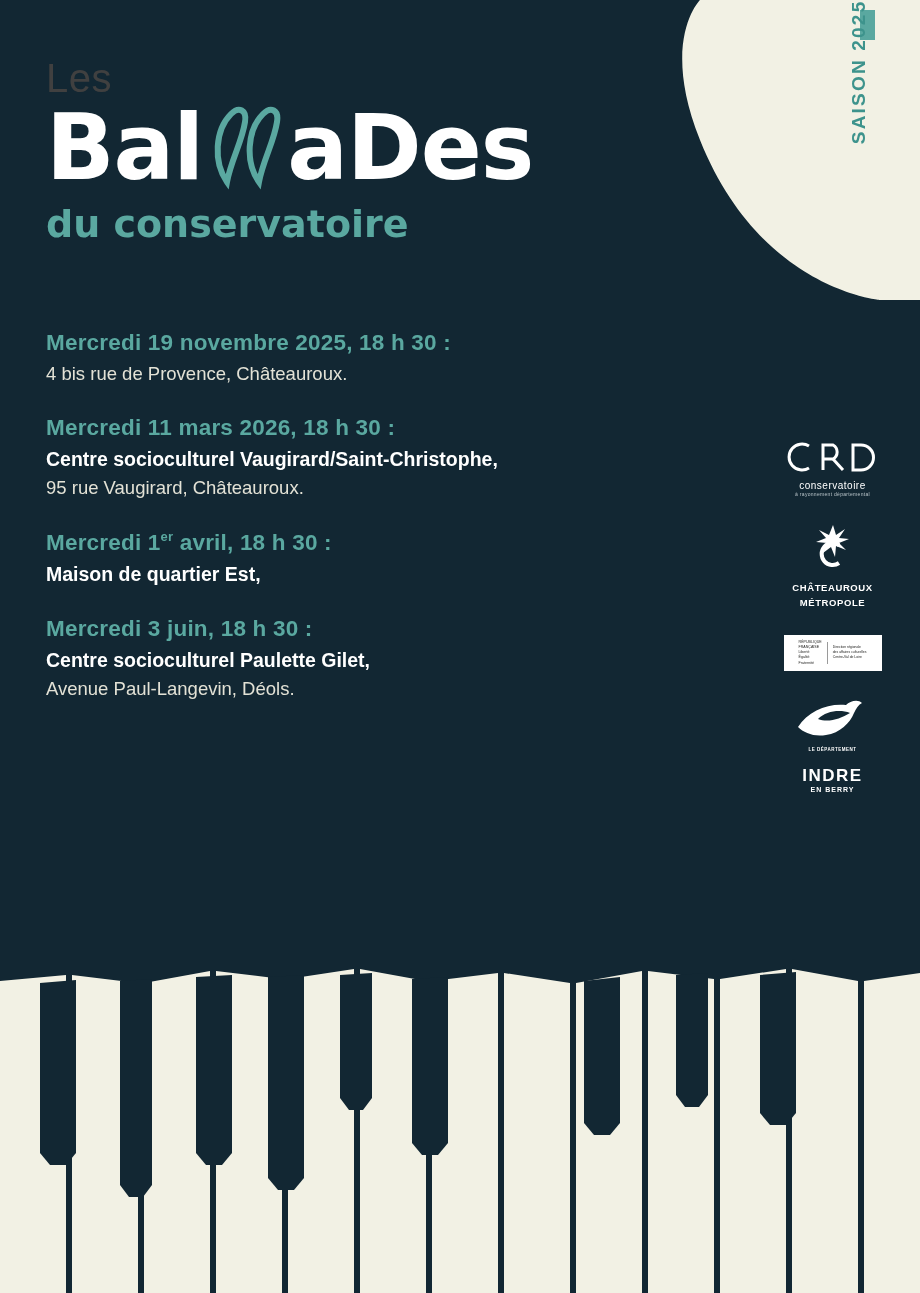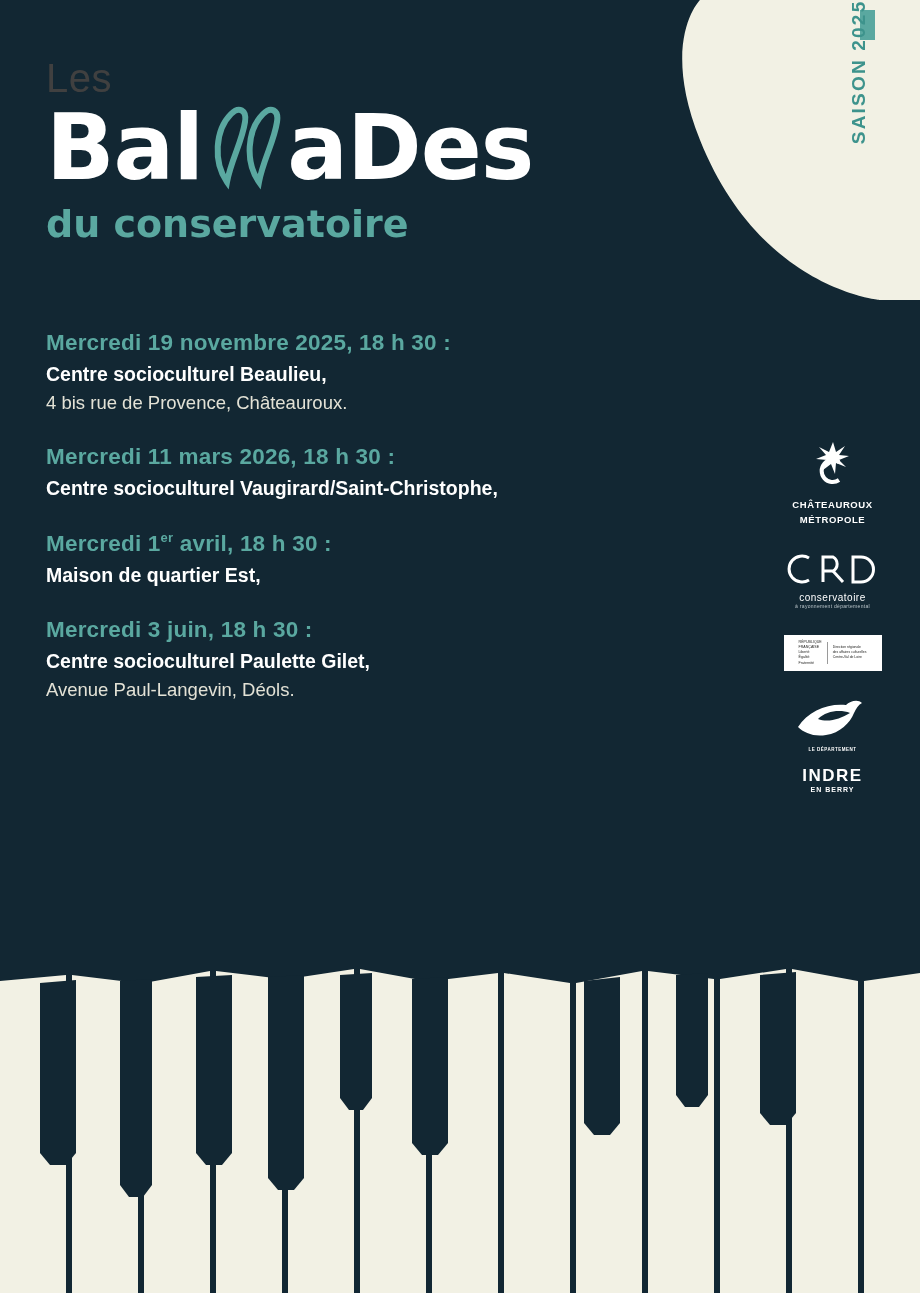--- a/index.html
+++ b/index.html
@@ -248,62 +248,62 @@
       </span>
       <span class="part">aDes</span>
     </div>
     <div class="m-sub">du conservatoire</div>
   </div>
 
   <div class="events">
 
     <div class="event">
       <div class="ev-date">Mercredi 19 novembre 2025, 18 h 30 :</div>
-      <div class="ev-place">Centre socioculturel Beaulieu,</div>
       <div class="ev-addr">4 bis rue de Provence, Châteauroux.</div>
     </div>
 
     <div class="event">
       <div class="ev-date">Mercredi 11 mars 2026, 18 h 30 :</div>
       <div class="ev-place">Centre socioculturel Vaugirard/Saint-Christophe,</div>
+      <div class="ev-addr">95 rue Vaugirard, Châteauroux.</div>
     </div>
 
     <div class="event">
       <div class="ev-date"><span>Mercredi 1</span><sup>er</sup><span> avril, 18 h 30 :</span></div>
       <div class="ev-place">Maison de quartier Est,</div>
     </div>
 
     <div class="event">
       <div class="ev-date">Mercredi 3 juin, 18 h 30 :</div>
       <div class="ev-place">Centre socioculturel Paulette Gilet,</div>
       <div class="ev-addr">Avenue Paul-Langevin, Déols.</div>
     </div>
 
   </div>
 
   <div class="logos">
-
-    <div class="logo-block">
-      <svg width="56" height="52" viewBox="0 0 56 52" xmlns="http://www.w3.org/2000/svg">
-        <path d="M28 2 L31 12 L40 6 L34 15 L44 16 L34 20 L41 27 L31 23 L30 34 L26 24 L18 30 L22 20 L11 19 L21 15 L14 7 L24 12 Z" fill="#ffffff"></path>
-        <path d="M34 22 A11 11 0 1 0 34 40" fill="none" stroke="#ffffff" stroke-width="4"></path>
-      </svg>
-      <div class="cm-title">CHÂTEAUROUX</div>
-      <div class="cm-title">MÉTROPOLE</div>
-    </div>
 
     <div class="logo-block">
       <svg width="100" height="34" viewBox="0 0 100 34" xmlns="http://www.w3.org/2000/svg">
         <path d="M26 6 A13 13 0 1 0 26 28" fill="none" stroke="#ffffff" stroke-width="3"></path>
         <path d="M40 30 L40 5 L50 5 A8 8 0 0 1 50 19 L40 19" fill="none" stroke="#ffffff" stroke-width="3"></path>
         <path d="M50 19 L60 30" fill="none" stroke="#ffffff" stroke-width="3"></path>
         <path d="M70 5 L70 30 L78 30 A12 12 0 0 0 78 5 Z" fill="none" stroke="#ffffff" stroke-width="3"></path>
       </svg>
       <div class="crd-word">conservatoire</div>
       <div class="crd-sub">à rayonnement départemental</div>
+    </div>
+
+    <div class="logo-block">
+      <svg width="56" height="52" viewBox="0 0 56 52" xmlns="http://www.w3.org/2000/svg">
+        <path d="M28 2 L31 12 L40 6 L34 15 L44 16 L34 20 L41 27 L31 23 L30 34 L26 24 L18 30 L22 20 L11 19 L21 15 L14 7 L24 12 Z" fill="#ffffff"></path>
+        <path d="M34 22 A11 11 0 1 0 34 40" fill="none" stroke="#ffffff" stroke-width="4"></path>
+      </svg>
+      <div class="cm-title">CHÂTEAUROUX</div>
+      <div class="cm-title">MÉTROPOLE</div>
     </div>
 
     <div class="logo-block">
       <div class="rf-box">
         <div class="rf-inner">
           <div class="rf-left" style="white-space:pre-line;">RÉPUBLIQUE
 FRANÇAISE
 Liberté
 Égalité
 Fraternité</div>

